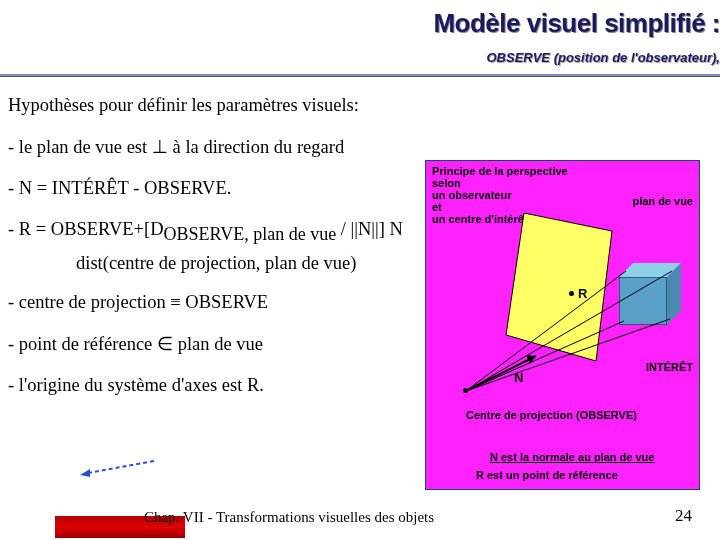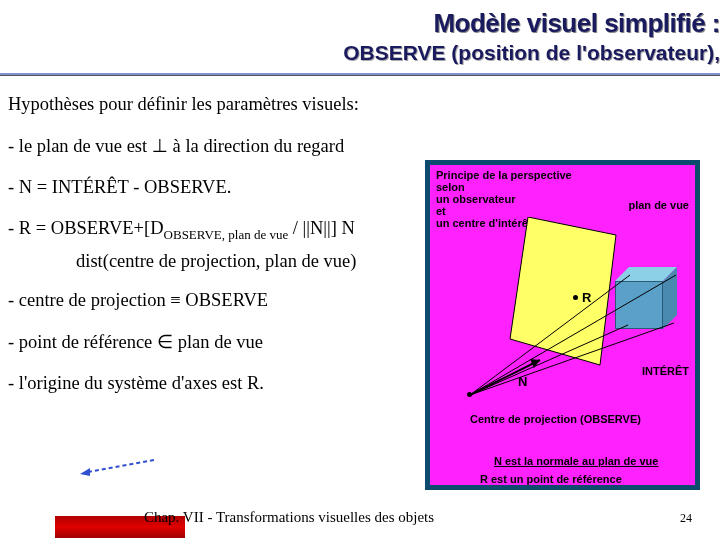--- a/index.html
+++ b/index.html
@@ -19,25 +19,26 @@
     font-family: Arial, sans-serif;
     font-weight: 900;
     font-size: 26px;
     color: #1a1a5e;
     text-shadow: 1px 1px 0 #888;
     letter-spacing: -0.5px;
   }
   .subtitle {
     font-family: Arial, sans-serif;
     font-weight: 900;
-    font-size: 21px;
+    font-style: italic;
+    font-size: 13px;
     color: #1a1a5e;
     text-shadow: 1px 1px 0 #aaa;
     line-height: 1.15;
-    margin-top: 2px;
+    margin-top: 12px;
   }
   .hr1 {
     height: 2px;
     background: #8090d0;
     margin: 4px 0 0 0;
   }
   .hr2 {
     height: 1px;
     background: #555;
     margin: 0 0 6px 0;
@@ -61,59 +62,59 @@
   }
   .indent {
     padding-left: 70px;
     font-size: 18.5px;
     margin-top: -6px;
     margin-bottom: 12px;
     position: relative;
     z-index: 3;
   }
   .sub {
-    font-size: 13px;
+    font-size: 18px;
     vertical-align: sub;
   }
   .footer {
     position: absolute;
     bottom: 14px;
     left: 0;
     width: 578px;
     text-align: center;
     font-size: 15px;
     color: #000;
     z-index: 4;
   }
   .pagenum {
     position: absolute;
     right: 28px;
     bottom: 14px;
-    font-size: 12px;
+    font-size: 17px;
     color: #000;
     z-index: 4;
   }
   .redbox {
     position: absolute;
     left: 55px;
     bottom: 2px;
     width: 130px;
     height: 22px;
     background: linear-gradient(#b00000, #e00000 50%, #a00000);
     z-index: 2;
   }
   
   .diagram {
     position: absolute;
     right: 20px;
     top: 160px;
     width: 275px;
     height: 330px;
     background: #ff22ff;
-    border: 5px solid #0c4a6e;
+    border: 1px solid #0c4a6e;
     z-index: 1;
   }
   .diag-label {
     font-family: Arial, sans-serif;
     font-weight: bold;
     font-size: 11px;
     color: #000;
     position: absolute;
     line-height: 1.1;
   }

